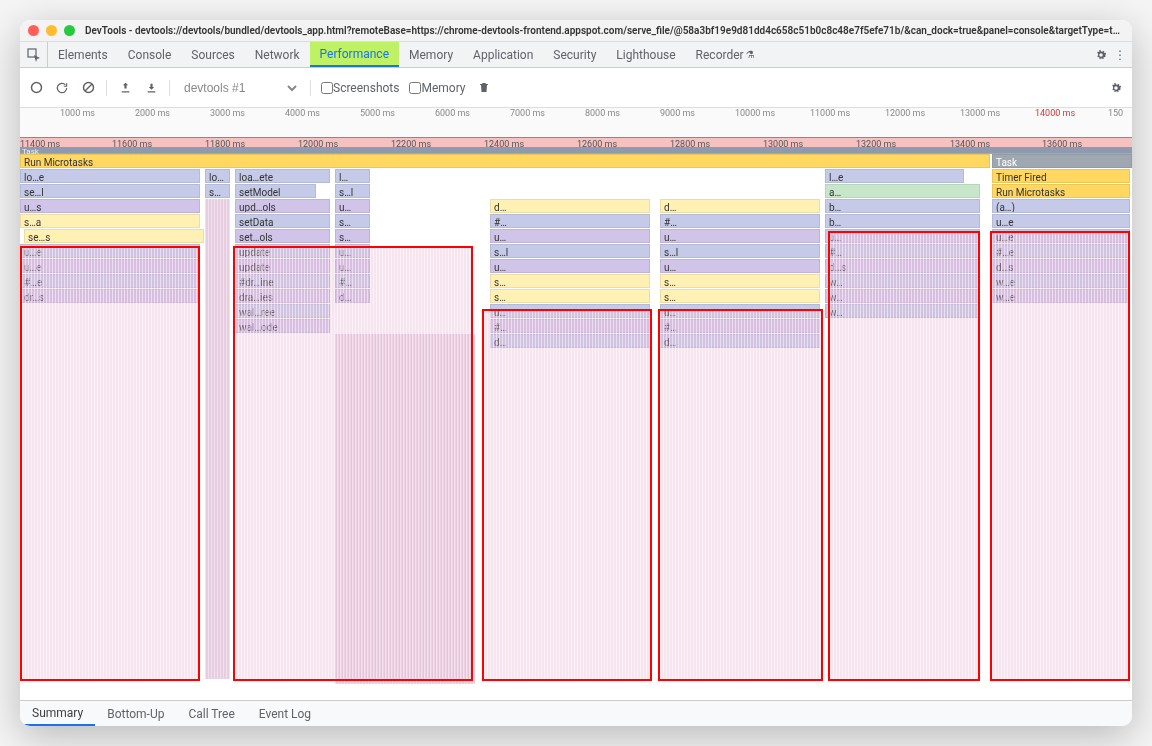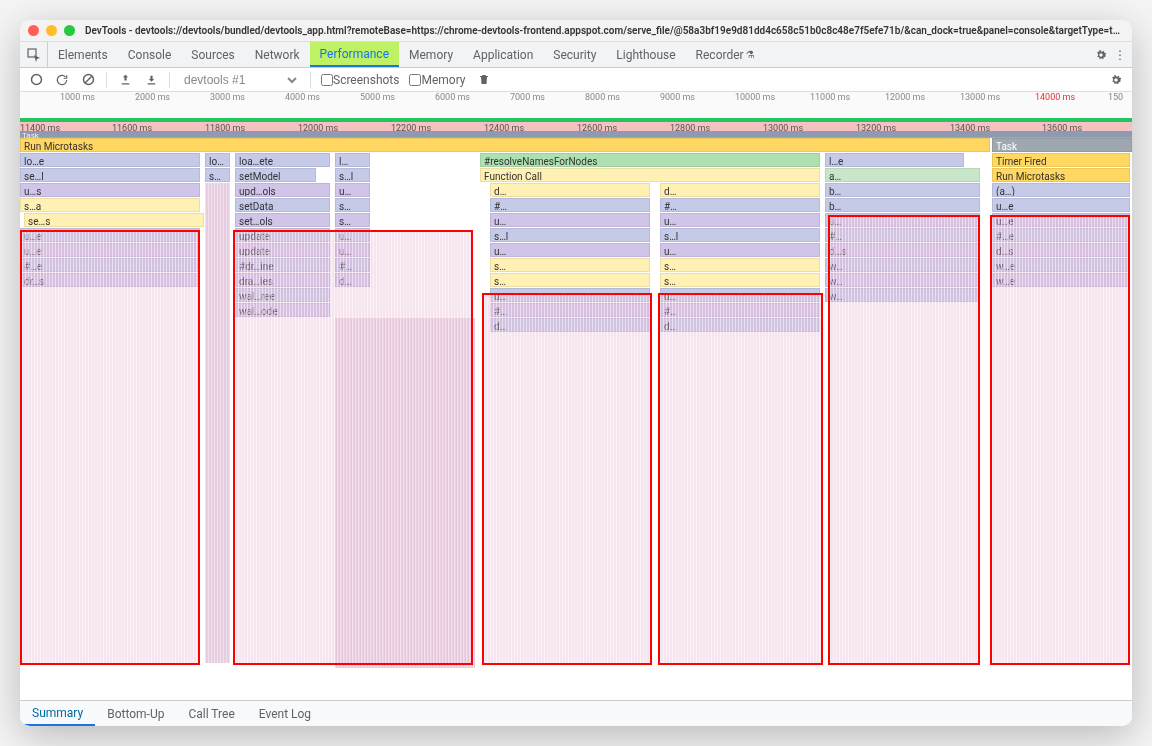--- a/index.html
+++ b/index.html
@@ -67,21 +67,21 @@
     cursor: pointer;
   }
   .tab.active {
     color: #1a73e8;
     border-bottom: 2px solid #1a73e8;
     background: #bef264;
   }
   .flask { margin-left: 2px; font-size: 10px; }
   .tabs-right { margin-left: auto; display: flex; align-items: center; padding-right: 6px; gap: 6px; color: #5f6368; }
   .toolbar {
-    height: 24px;
+    height: 40px;
     background: #fff;
     border-bottom: 1px solid #ddd;
     display: flex;
     align-items: center;
     padding: 0 8px;
     gap: 10px;
     font-size: 12px;
     color: #5f6368;
   }
   .toolbar .sep { width: 1px; height: 16px; background: #ddd; }
@@ -92,21 +92,21 @@
     font-size: 12px;
     color: #888;
     width: 120px;
   }
   .checkbox-group { display: flex; align-items: center; gap: 0; }
   .checkbox-group input { width: 12px; height: 12px; }
   
   .overview {
     height: 30px;
     position: relative;
-    border-bottom: 4px solid #22c55e;
+    border-bottom: 1px solid #22c55e;
     background: #fafafa;
   }
   .ov-ruler { height: 12px; position: relative; font-size: 9px; color: #888; }
   .ov-tick { position: absolute; top: 0; }
   .ov-body { height: 18px; position: relative; display: flex; }
   .ov-left { width: 220px; height: 100%; background: linear-gradient(#eee, #ddd); position: relative; }
   .ov-peak { position: absolute; left: 55px; top: 2px; width: 0; height: 0; border-left: 3px solid transparent; border-right: 3px solid transparent; border-bottom: 10px solid #9fa8da; }
   .ov-right { flex: 1; height: 100%; background: linear-gradient(#ffd54f 0%, #ffd54f 60%, #ffecb3 60%, #ffecb3 100%); position: relative; }
   .ov-sel { position: absolute; top: 0; bottom: 0; background: rgba(100,150,255,0.15); border-left: 1px solid #5c8dff; border-right: 1px solid #5c8dff; }
   .ov-cpu-label { position: absolute; right: 2px; top: 0; font-size: 8px; color: #999; }
@@ -172,21 +172,21 @@
     align-items: stretch;
     font-size: 12px;
   }
   .btab {
     padding: 0 12px;
     display: flex;
     align-items: center;
     color: #5f6368;
     cursor: pointer;
   }
-  .btab.active { color: #0369a1; border-bottom: 2px solid #1a73e8; }
+  .btab.active { color: #404040; border-bottom: 2px solid #1a73e8; }
 
   svg { display: block; }
 </style>
 </head>
 <body>
 
 <div class="window">
 
   <div class="titlebar">
     <div class="traffic-lights">
@@ -323,30 +323,28 @@
     <div class="flame-row">
       <div class="bar c-yellow" style="left:0;width:970px">Run Microtasks</div>
       <div class="bar c-gray" style="left:972px;width:140px">Task</div>
     </div>
 
     <div class="flame-row">
       <div class="bar c-lav" style="left:0;width:180px">lo…e</div>
       <div class="bar c-lav" style="left:185px;width:25px">lo…e</div>
       <div class="bar c-lav" style="left:215px;width:95px">loa…ete</div>
       <div class="bar c-lav" style="left:315px;width:35px">l…</div>
-      <div class="bar c-green" style="left:460px;width:340px">#resolveNamesForNodes</div>
       <div class="bar c-lav" style="left:805px;width:139px">l…e</div>
       <div class="bar c-yellow" style="left:972px;width:138px">Timer Fired</div>
     </div>
     <div class="flame-row">
       <div class="bar c-lav" style="left:0;width:180px">se…l</div>
       <div class="bar c-lav" style="left:185px;width:25px">se…l</div>
       <div class="bar c-lav" style="left:215px;width:81px">setModel</div>
       <div class="bar c-lav" style="left:315px;width:35px">s…l</div>
-      <div class="bar c-yellow2" style="left:460px;width:340px">Function Call</div>
       <div class="bar c-green2" style="left:805px;width:155px">a…</div>
       <div class="bar c-yellow" style="left:972px;width:138px">Run Microtasks</div>
     </div>
     <div class="flame-row">
       <div class="bar c-lav2" style="left:0;width:180px">u…s</div>
       <div class="bar c-lav2" style="left:215px;width:95px">upd…ols</div>
       <div class="bar c-lav2" style="left:315px;width:35px">u…</div>
       <div class="bar c-yellow2" style="left:470px;width:160px">d…</div>
       <div class="bar c-yellow2" style="left:640px;width:160px">d…</div>
       <div class="bar c-lav" style="left:805px;width:155px">b…</div>

